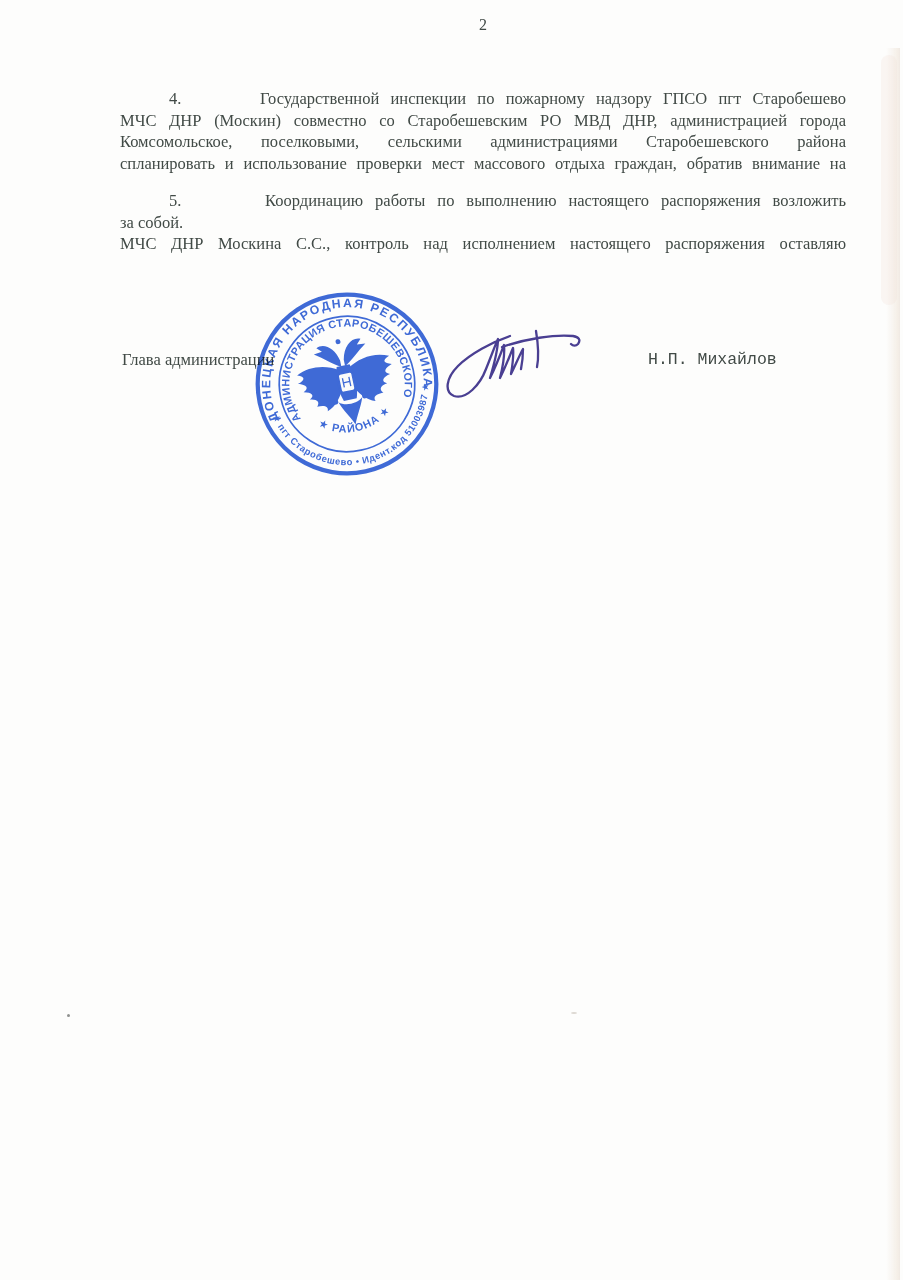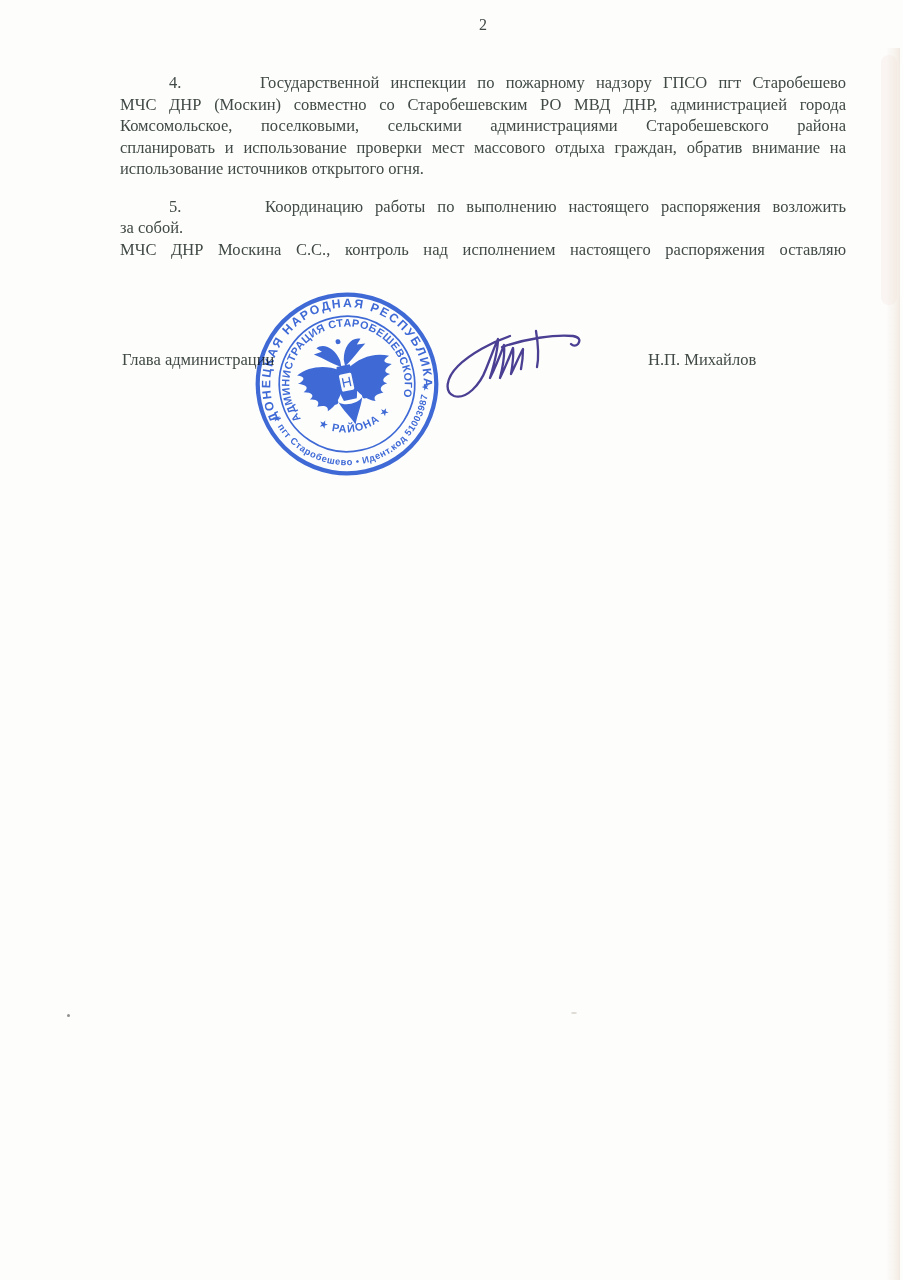--- a/index.html
+++ b/index.html
@@ -6,33 +6,33 @@
   body{background:#e8e8e8;font-family:"Liberation Serif","DejaVu Serif",serif;}
   .page{
     position:relative;width:903px;height:1280px;background:#fdfdfc;overflow:hidden;
     box-shadow:0 0 4px rgba(0,0,0,.15);
   }
   .page-number{
     position:absolute;left:120px;top:16px;width:726px;text-align:center;
     font-size:16px;color:#414a46;
   }
   .content{
-    position:absolute;left:120px;top:72px;width:726px;
+    position:absolute;left:120px;top:88px;width:726px;
     font-size:16.5px;line-height:21.5px;color:#414a46;
   }
   .para{margin:0 0 16px 0;}
   .line{text-align:justify;text-align-last:justify;white-space:nowrap;}
   .line.first{text-indent:49px;}
   .line.last{text-align-last:left;}
   .sig-row{
     position:absolute;left:122px;top:350px;width:724px;height:24px;
     font-size:16.5px;color:#414a46;
   }
   .sig-title{position:absolute;left:0;top:0;}
-  .sig-name{position:absolute;left:526px;top:0;}
+  .sig-name{position:absolute;left:526px;top:0;font-family:Liberation Mono, monospace;}
   .stamp{
     position:absolute;left:253px;top:290px;width:188px;height:188px;
     transform:rotate(-12deg);mix-blend-mode:multiply;opacity:.92;
   }
   .stamp svg{width:100%;height:100%;}
   .stamp text{font-family:"Liberation Sans","DejaVu Sans",sans-serif;font-weight:bold;}
   .handwriting{
     position:absolute;left:440px;top:322px;width:150px;height:92px;
     mix-blend-mode:multiply;
   }
@@ -54,21 +54,20 @@
 <div class="page">
 
   <div class="page-number">2</div>
 
   <div class="content">
       <div class="para">
         <div class="line first">4.&nbsp;&nbsp;&nbsp;&nbsp;&nbsp;&nbsp;&nbsp;Государственной инспекции по пожарному надзору ГПСО пгт Старобешево</div>
         <div class="line">МЧС ДНР (Москин) совместно со Старобешевским РО МВД ДНР, администрацией города</div>
         <div class="line">Комсомольское, поселковыми, сельскими администрациями Старобешевского района</div>
         <div class="line">спланировать и использование проверки мест массового отдыха граждан, обратив внимание на</div>
-        <div class="line last">использование источников открытого огня.</div>
       </div>
       <div class="para">
         <div class="line first">5.&nbsp;&nbsp;&nbsp;&nbsp;&nbsp;&nbsp;&nbsp;Координацию работы по выполнению настоящего распоряжения возложить</div>
         <div class="line last">за собой.</div>
         <div class="line">МЧС ДНР Москина С.С., контроль над исполнением настоящего распоряжения оставляю</div>
       </div>
     </div>
 
   <div class="sig-row">
     <span class="sig-title">Глава администрации</span>

